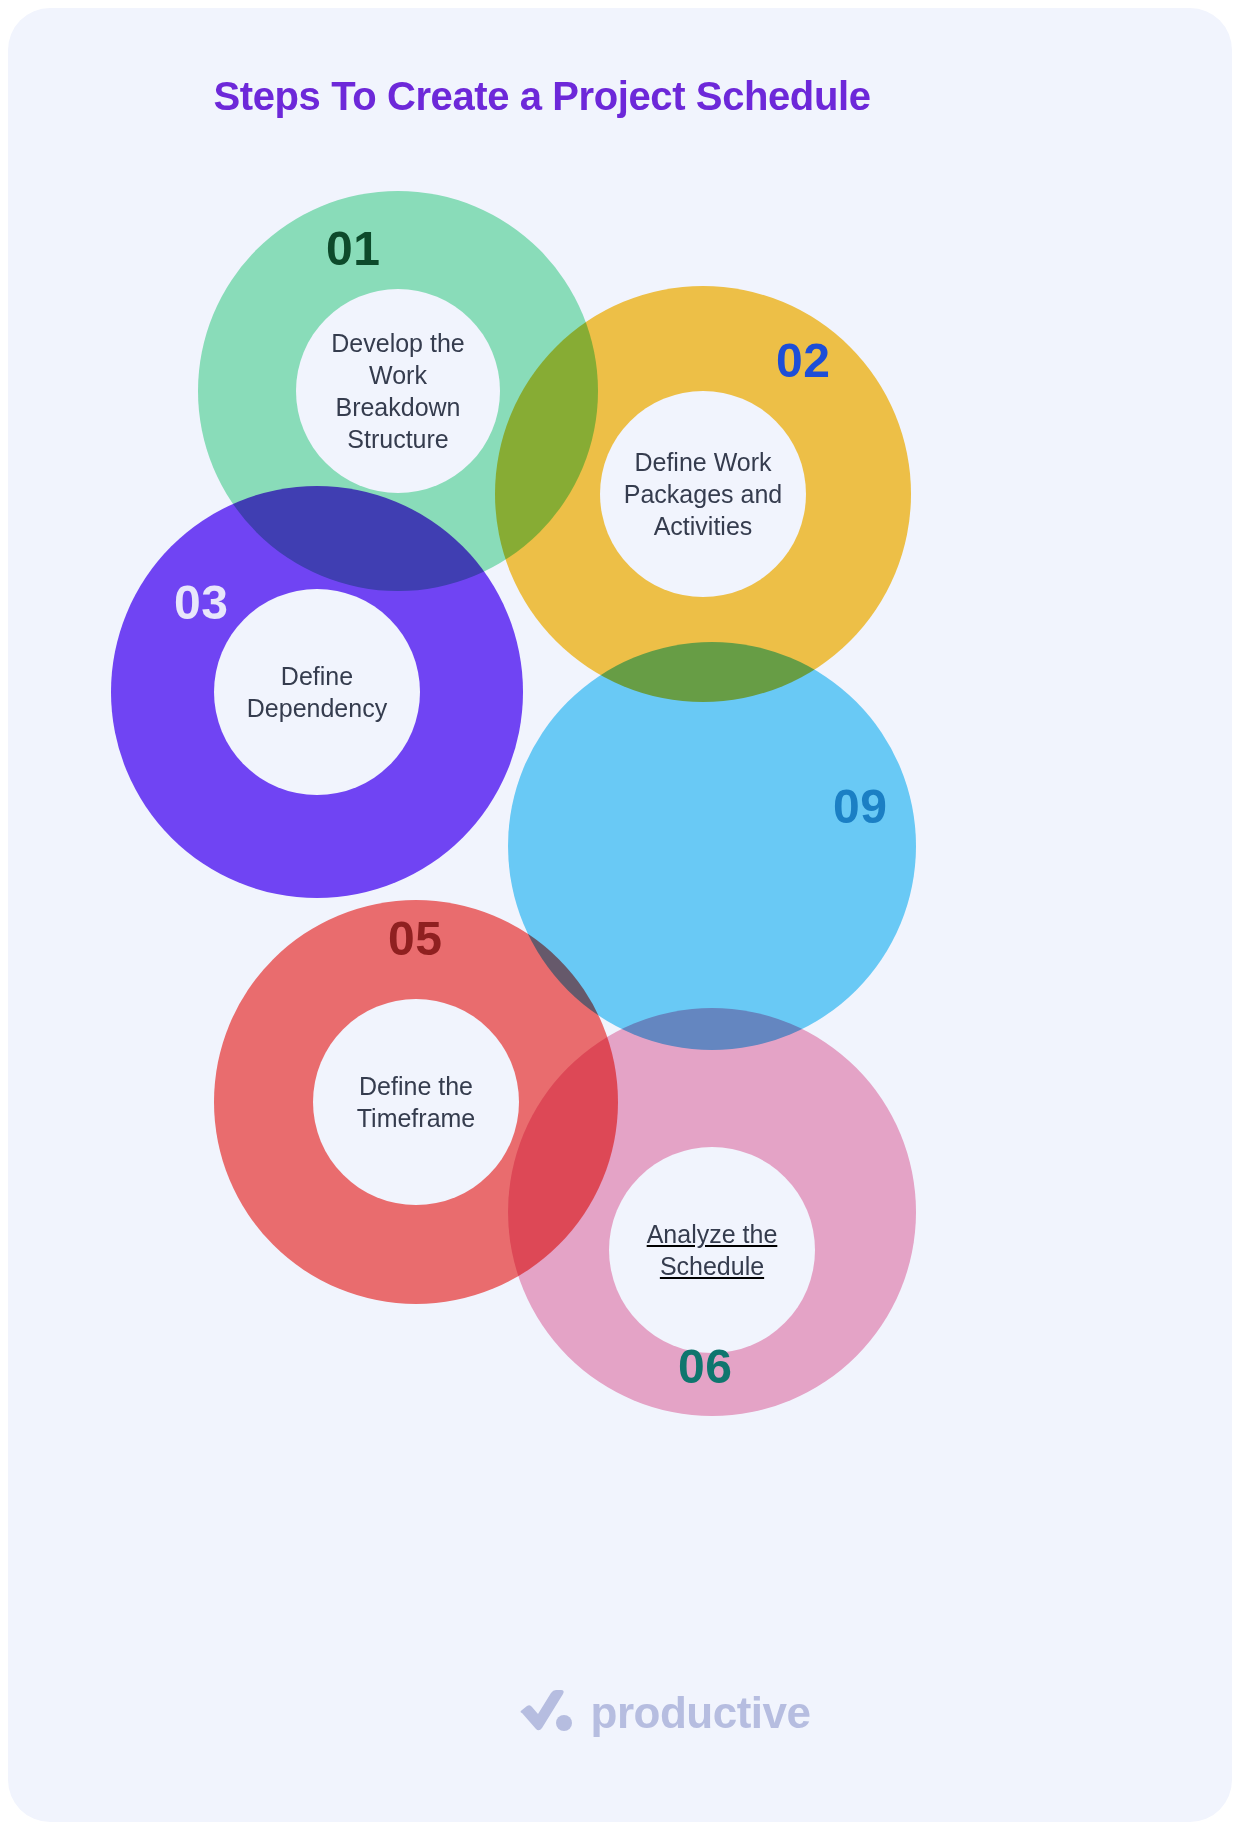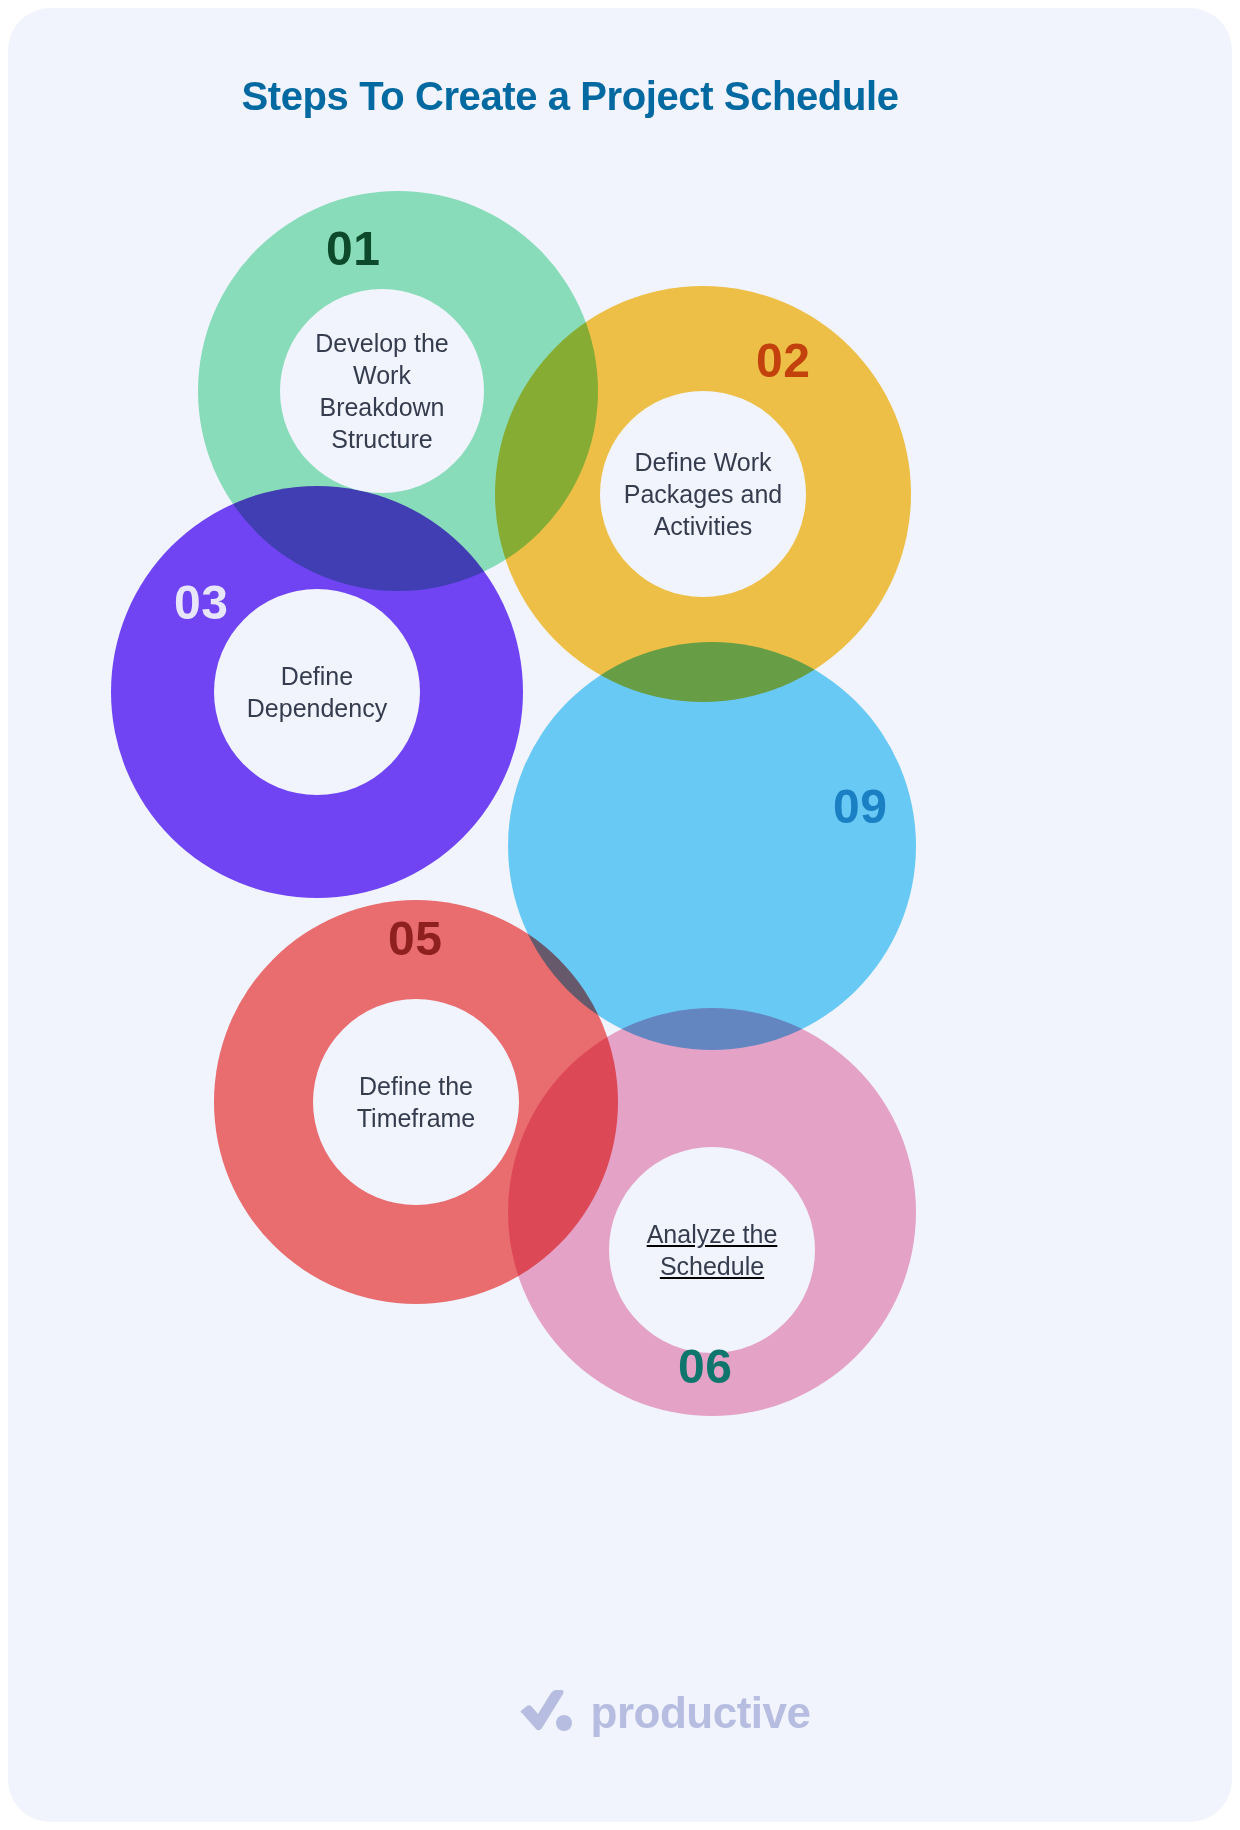--- a/index.html
+++ b/index.html
@@ -27,22 +27,21 @@
 
   .page-title {
     position: absolute;
     left: 0;
     top: 66px;
     width: 1068px;
     text-align: center;
     font-size: 40px;
     font-weight: bold;
     letter-spacing: -0.4px;
-    color: #0369a1;
-    padding-left: 28px;
+    color: #6d28d9;
   }
 
   
   .stage {
     position: absolute;
     left: 0;
     top: 0;
     width: 1224px;
     height: 1814px;
   }
@@ -114,21 +113,21 @@
     <div class="ring" style="left:487px; top:278px; width:416px; height:416px; background:#fbc847;"></div>
 
     <div class="ring" style="left:103px; top:478px; width:412px; height:412px; background:#7647f5;"></div>
 
     <div class="ring" style="left:500px; top:634px; width:408px; height:408px; background:#6fd2f7;"></div>
 
     <div class="ring" style="left:206px; top:892px; width:404px; height:404px; background:#f7716f;"></div>
 
     <div class="ring" style="left:500px; top:1000px; width:408px; height:408px; background:#f2aac8;"></div>
 
-    <div class="hole" style="left:272px; top:281px; width:204px; height:204px; z-index:20;">
+    <div class="hole" style="left:288px; top:281px; width:204px; height:204px; z-index:20;">
       <div class="hole-label">Develop the Work Breakdown Structure</div>
     </div>
 
     <div class="hole" style="left:592px; top:383px; width:206px; height:206px; z-index:21;">
       <div class="hole-label">Define Work Packages and Activities</div>
     </div>
 
     <div class="hole" style="left:206px; top:581px; width:206px; height:206px; z-index:22;">
       <div class="hole-label">Define Dependency</div>
     </div>
@@ -137,21 +136,21 @@
     <div class="hole" style="left:305px; top:991px; width:206px; height:206px; z-index:24;">
       <div class="hole-label">Define the Timeframe</div>
     </div>
 
     <div class="hole" style="left:601px; top:1139px; width:206px; height:206px; z-index:25;text-decoration:underline;">
       <div class="hole-label">Analyze the Schedule</div>
     </div>
 
     <div class="num" style="left:318px; top:213px; color:#0d4a2b;">01</div>
 
-    <div class="num" style="left:748px; top:325px; color:#c2410c;">02</div>
+    <div class="num" style="left:768px; top:325px; color:#1d4ed8;">02</div>
 
     <div class="num" style="left:166px; top:552px; color:#e8e6fb;margin-top:15px;">03</div>
 
     <div class="num" style="left:825px; top:771px; color:#1b7fc4;">09</div>
 
     <div class="num" style="left:380px; top:903px; color:#8f2020;">05</div>
 
     <div class="num" style="left:670px; top:1331px; color:#0f766e;">06</div>
 
   </div>

